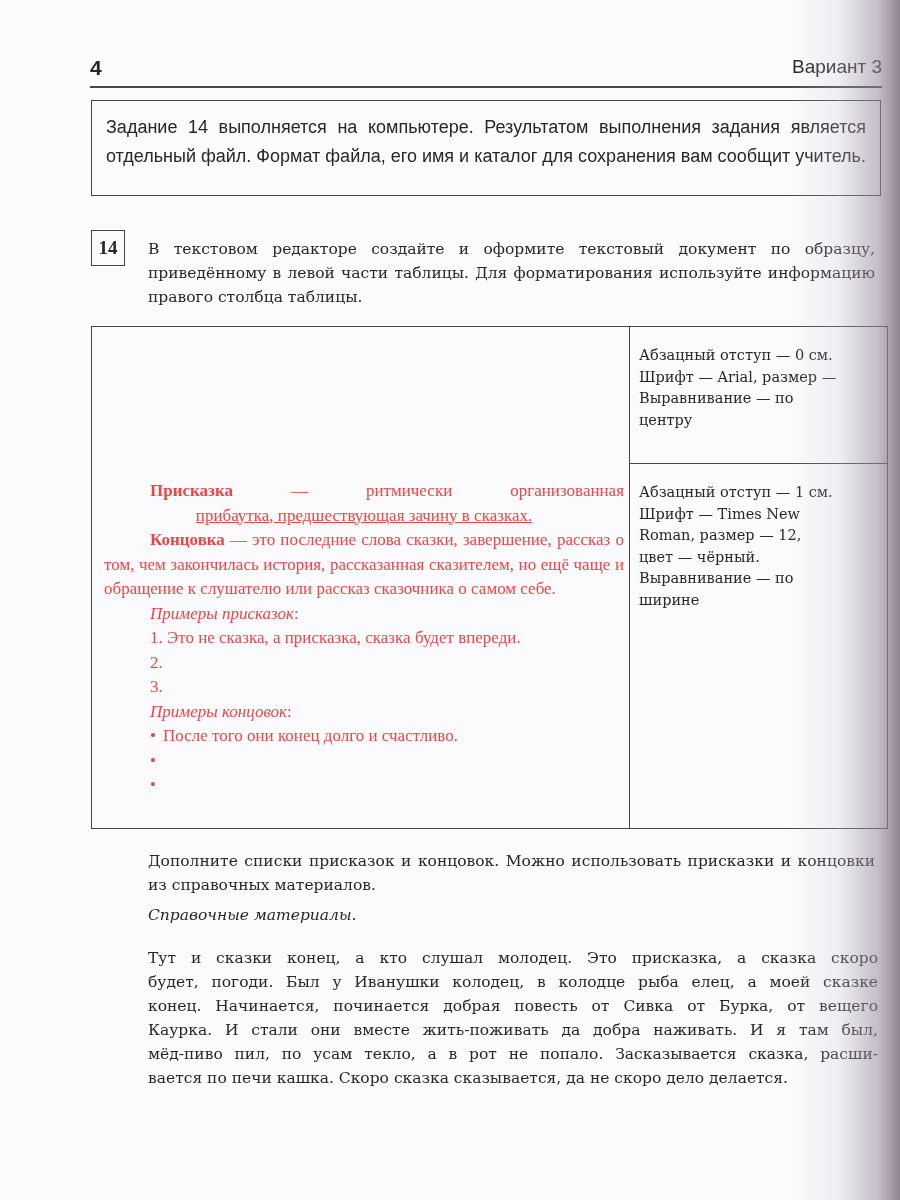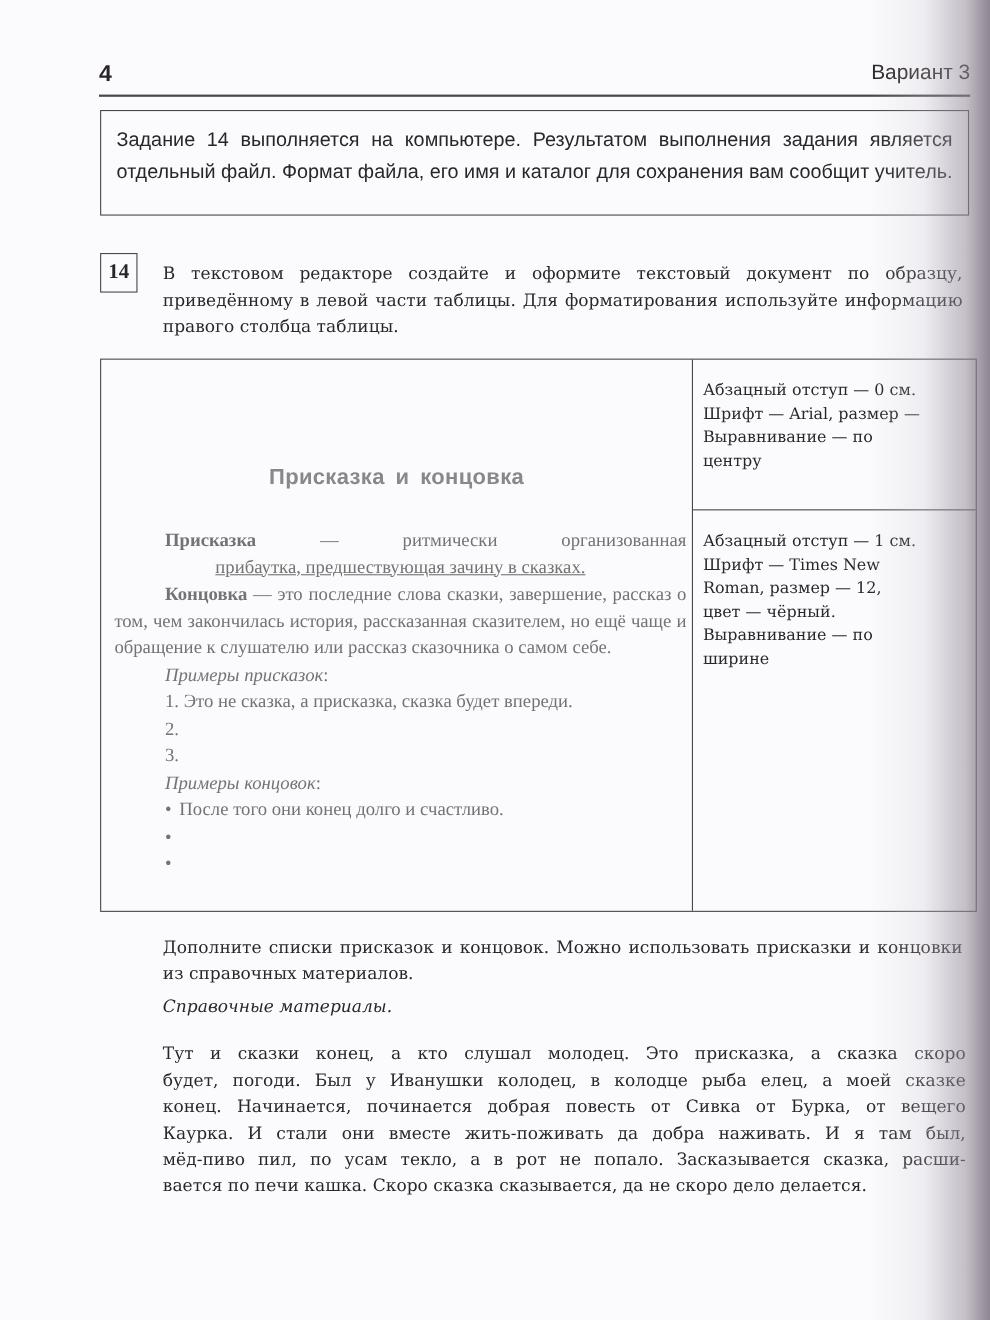--- a/index.html
+++ b/index.html
@@ -50,21 +50,21 @@
   .r-cell.bot { top:155px; }
   .r-cell div { white-space:nowrap; }
 
   .sample-title {
     position:absolute; left:0; right:0; top:96px; text-align:center;
     font-family:"Liberation Sans", sans-serif; font-weight:bold; font-size:20px;
     color:#8a878c; letter-spacing:0.3px; word-spacing:4px;
   }
   .sample-body {
     position:absolute; left:12px; top:152px; width:520px;
-    font-family:"Liberation Serif", serif; font-size:17px; line-height:24.5px; color:#737373;
+    font-family:"Liberation Serif", serif; font-size:17px; line-height:24.5px; color:#ef4444;
   }
   .sample-body .para { text-align:justify; text-indent:46px; }
   .sample-body .para b { font-weight:bold; }
   .just-line { display:flex; justify-content:space-between; }
   .sample-body .indented { padding-left:46px; }
   .sample-body .it { font-style:italic; }
   .bullet::before { content:"•"; margin-right:7px; }
 
   .after-text {
     position:absolute; left:148px; top:849px; width:727px;
@@ -91,21 +91,20 @@
   <span class="variant">Вариант 3</span>
 </div>
 
 <div class="note-box">Задание 14 выполняется на компьютере. Результатом выполнения задания является отдельный файл. Формат файла, его имя и каталог для сохранения вам сообщит учитель.</div>
 
 <div class="task-num">14</div>
 <div class="task-text">В текстовом редакторе создайте и оформите текстовый документ по образцу, приведённому в левой части таблицы. Для форматирования используйте информацию правого столбца таблицы.</div>
 
 <div class="sample-table">
   <div class="left-col">
-    <div class="sample-title">Присказка и концовка</div>
     <div class="sample-body">
       <div class="para">
         <div class="just-line">
           <b>Присказка</b>
           <span>—</span>
           <span>ритмически</span>
           <span>организованная</span>
         </div>
       </div>
       <div style="text-align:center;text-decoration:underline;">прибаутка, предшествующая зачину в сказках.</div>

